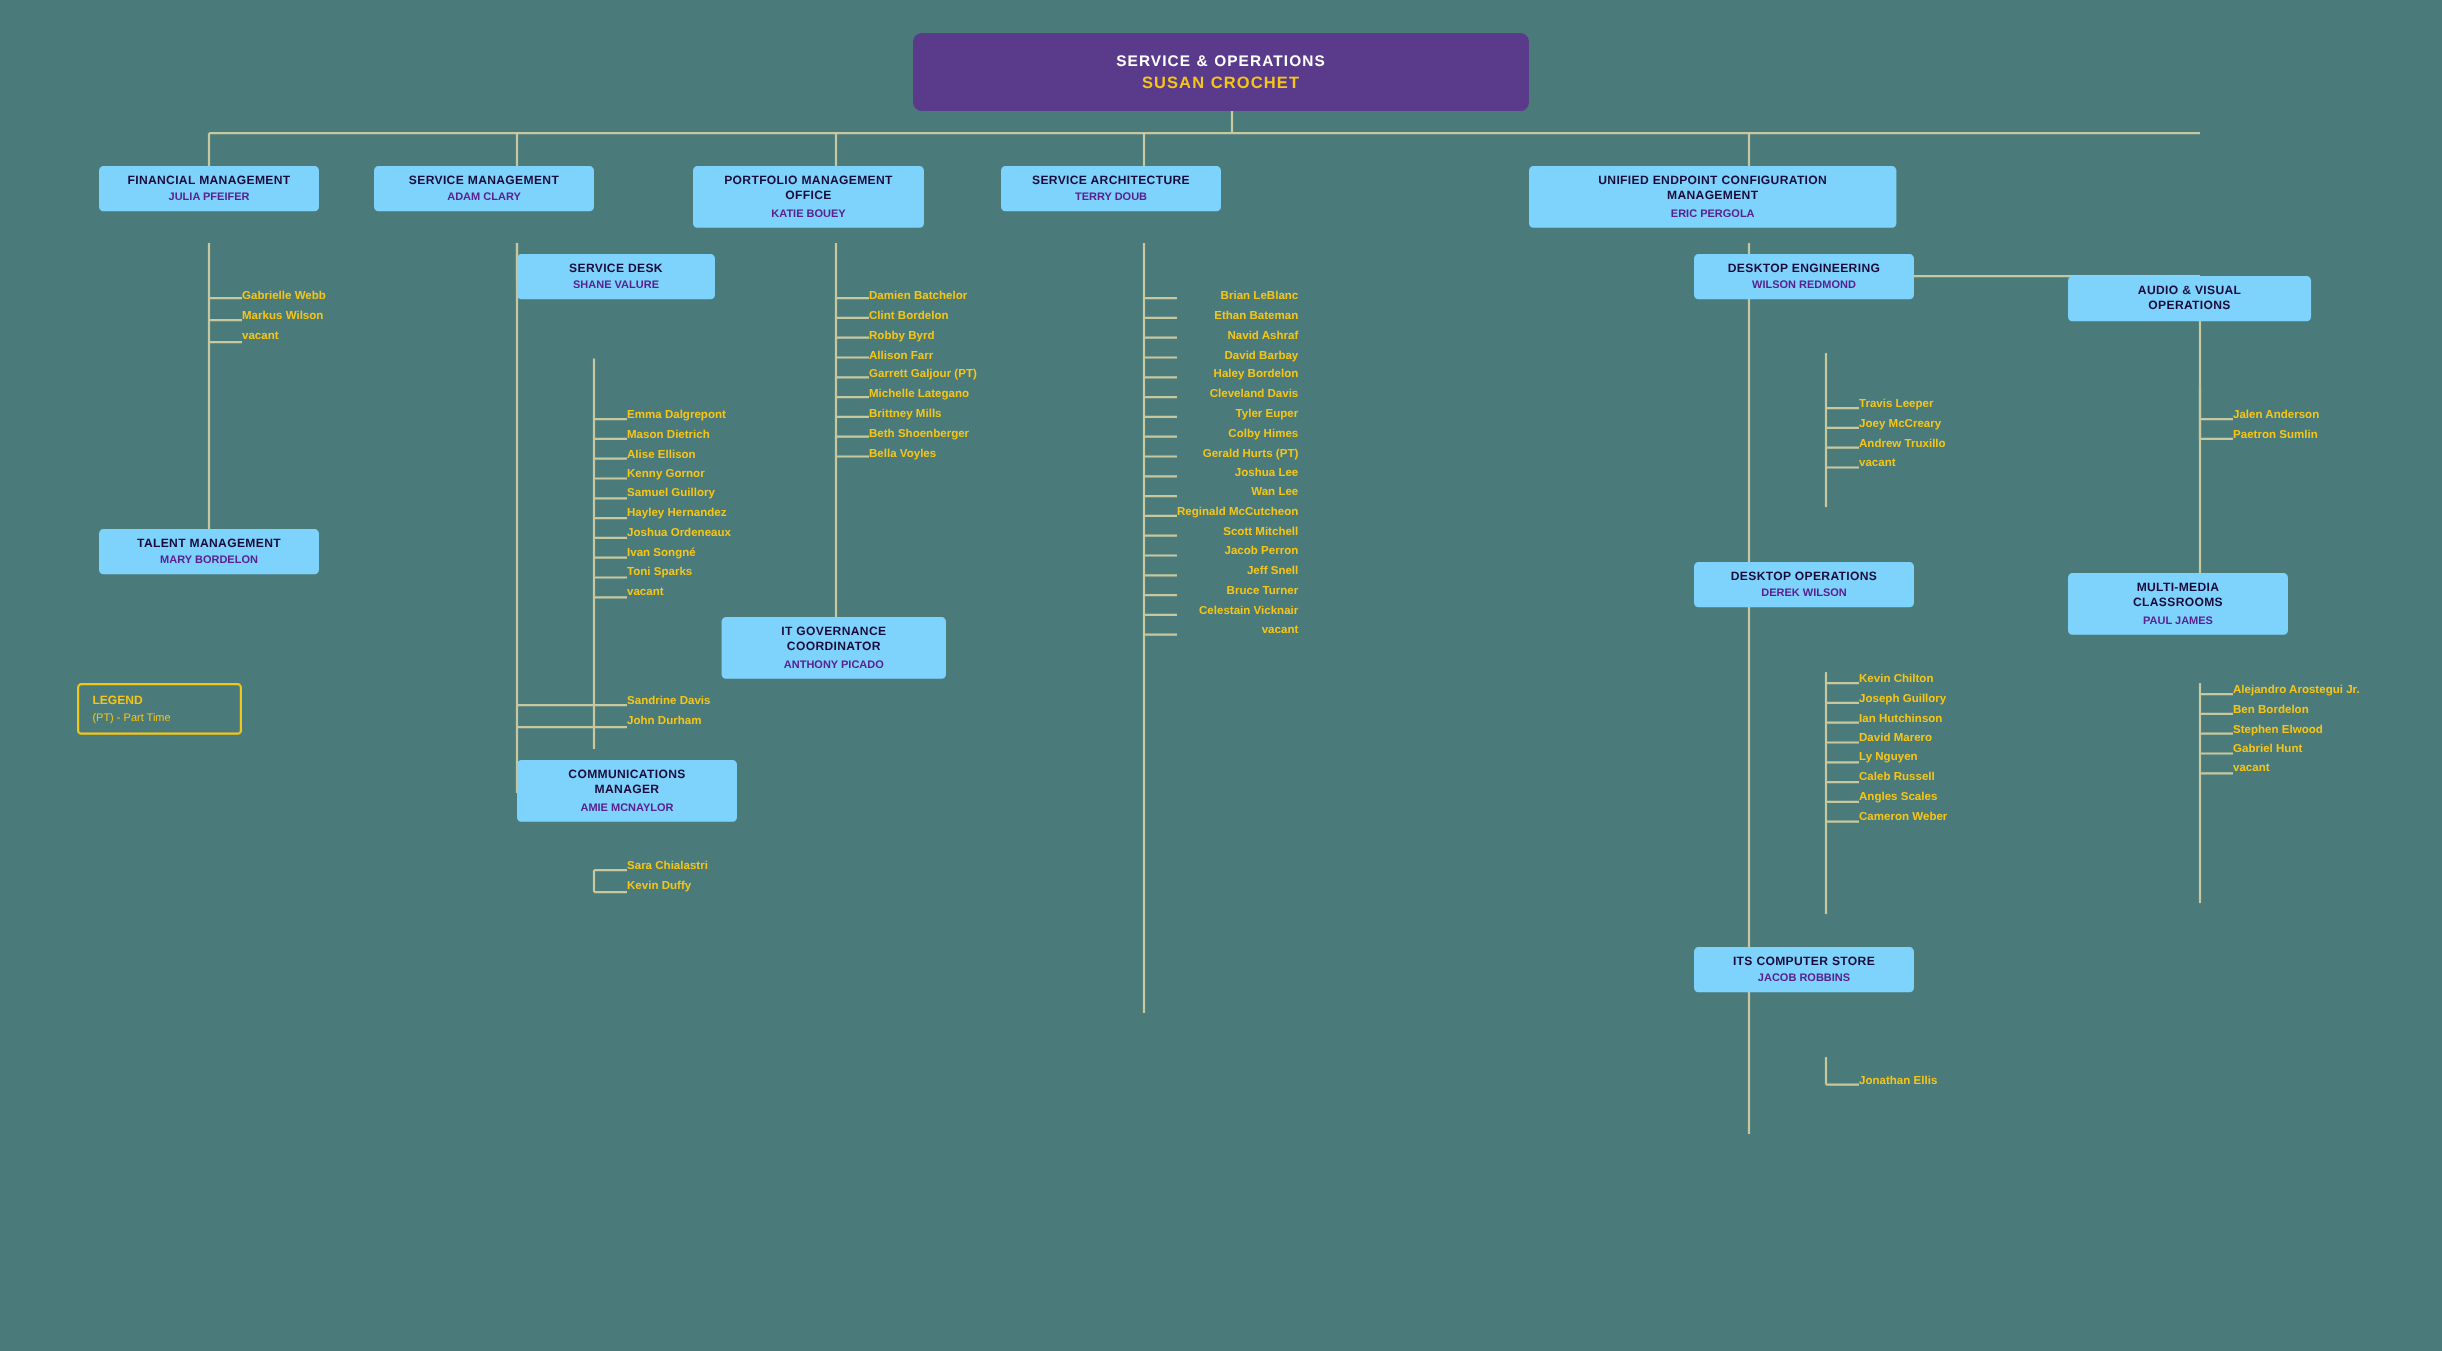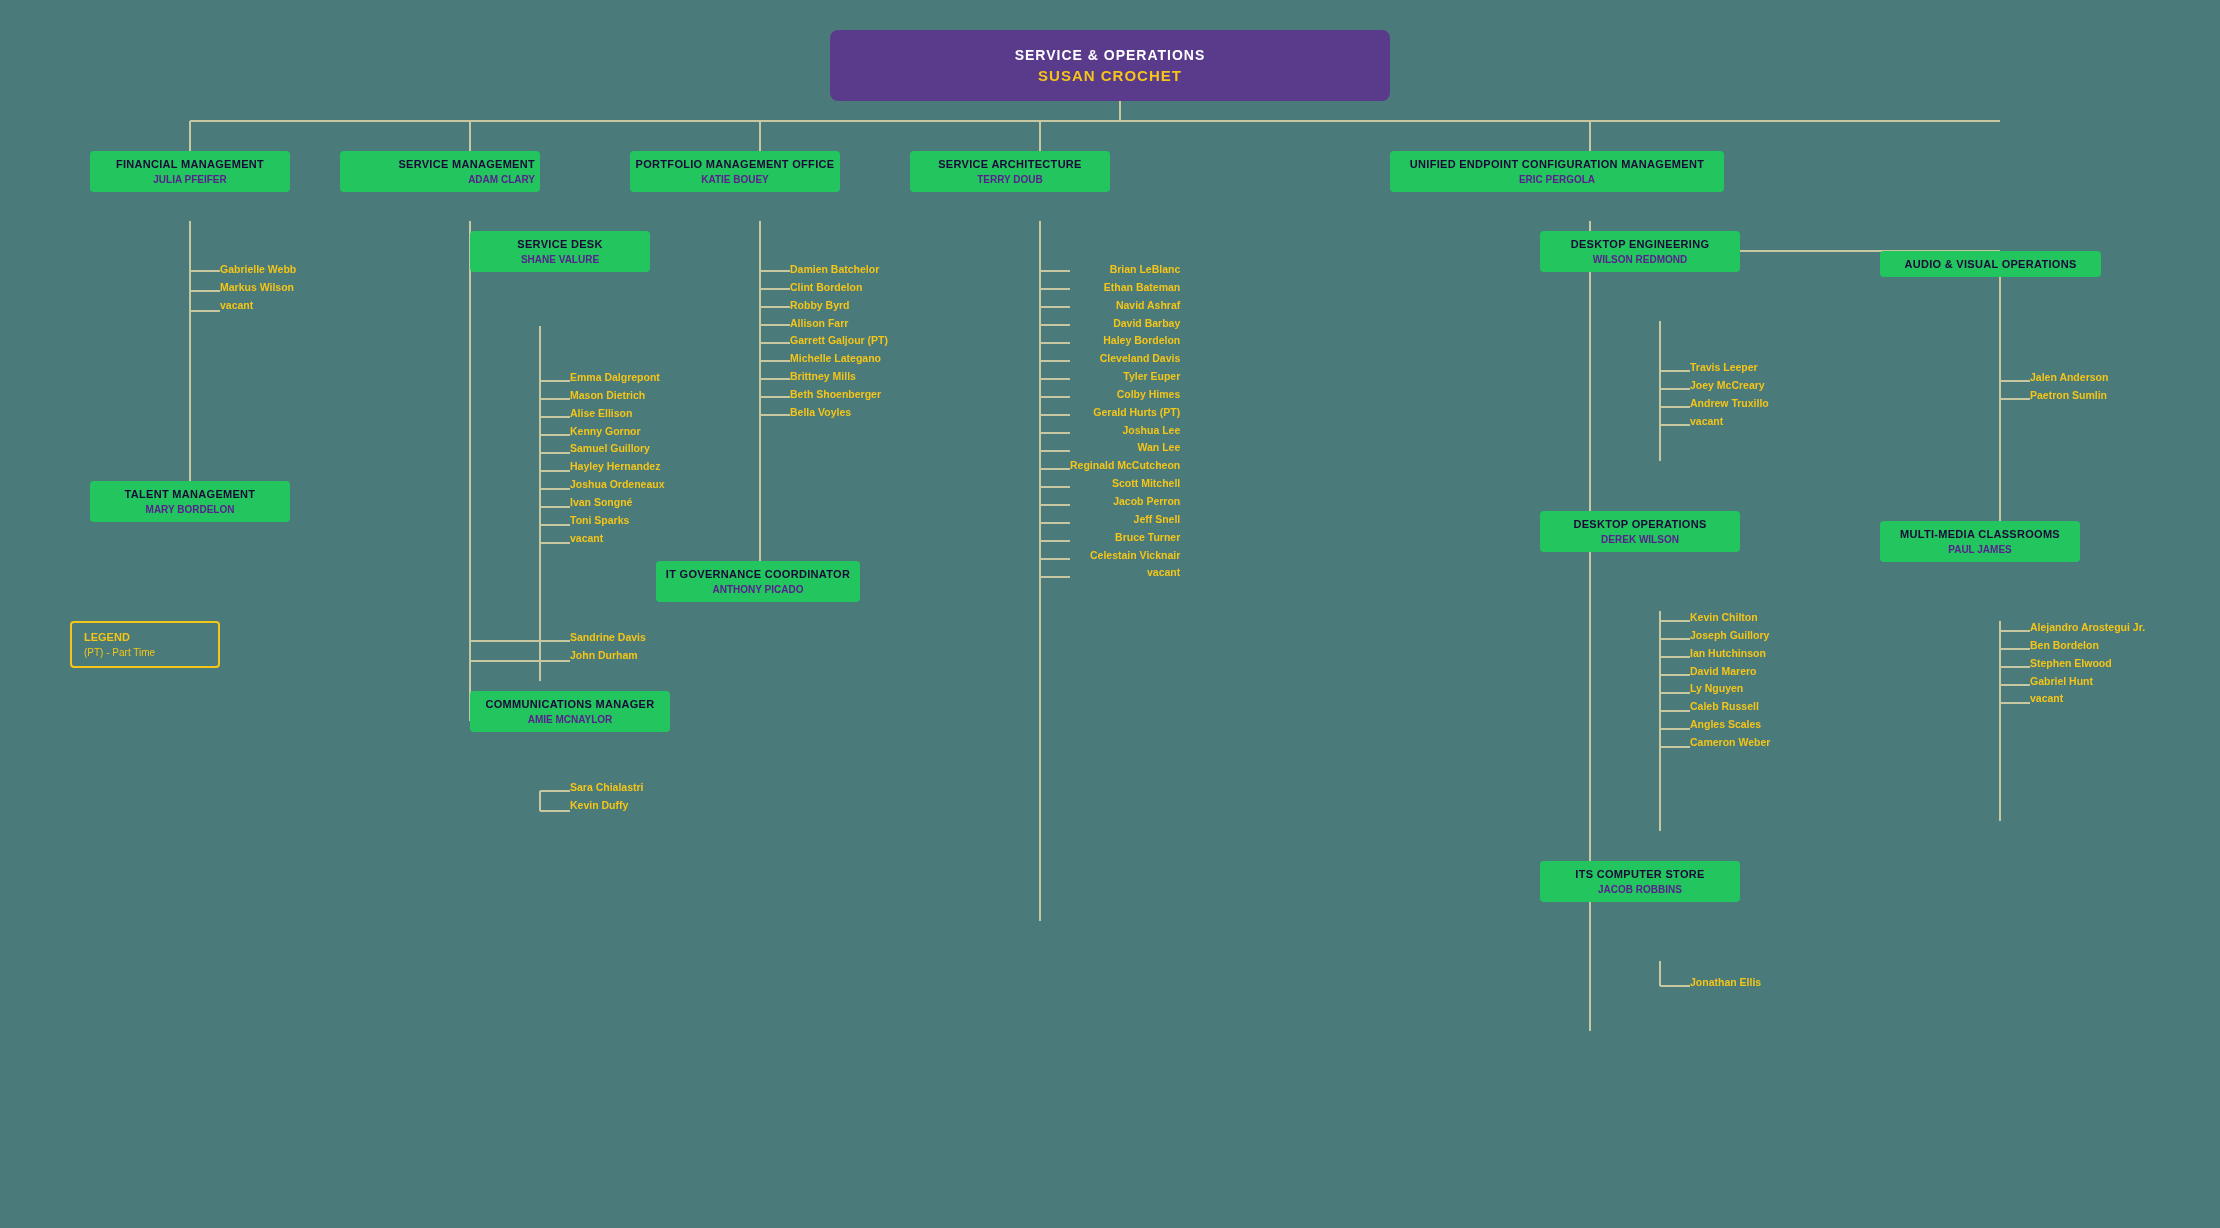--- a/index.html
+++ b/index.html
@@ -75,23 +75,23 @@
       width: 2160px;
       height: 1180px;
     }
 
     
     .abs-node {
       position: absolute;
     }
 
     .yellow-box-sm {
-      background: #22c55e;
+      background: #7dd3fc;
       border-radius: 4px;
-      padding: 6px 5px;
+      padding: 6px 25px;
       text-align: center;
     }
     .yellow-box-sm .t {
       color: #1a0a3a;
       font-size: 11px;
       font-weight: 900;
       letter-spacing: 0.3px;
       line-height: 1.3;
     }
     .yellow-box-sm .n {
@@ -268,21 +268,21 @@
     <div class="abs-node yellow-box-sm" style="left:50px;top:390px;width:200px;">
       <div class="t">TALENT MANAGEMENT</div>
       <div class="n">MARY BORDELON</div>
     </div>
 
     <div class="abs-node legend-box" style="left:30px;top:530px;">
       <div class="legend-title">LEGEND</div>
       <div class="legend-text">(PT) - Part Time</div>
     </div>
 
-    <div class="abs-node yellow-box-sm" style="left:300px;top:60px;width:200px;text-align:right;">
+    <div class="abs-node yellow-box-sm" style="left:300px;top:60px;width:200px;">
       <div class="t">SERVICE MANAGEMENT</div>
       <div class="n">ADAM CLARY</div>
     </div>
 
     <div class="abs-node yellow-box-sm" style="left:430px;top:140px;width:180px;">
       <div class="t">SERVICE DESK</div>
       <div class="n">SHANE VALURE</div>
     </div>
 
     <div class="abs-node" style="left:530px;top:278px;">

